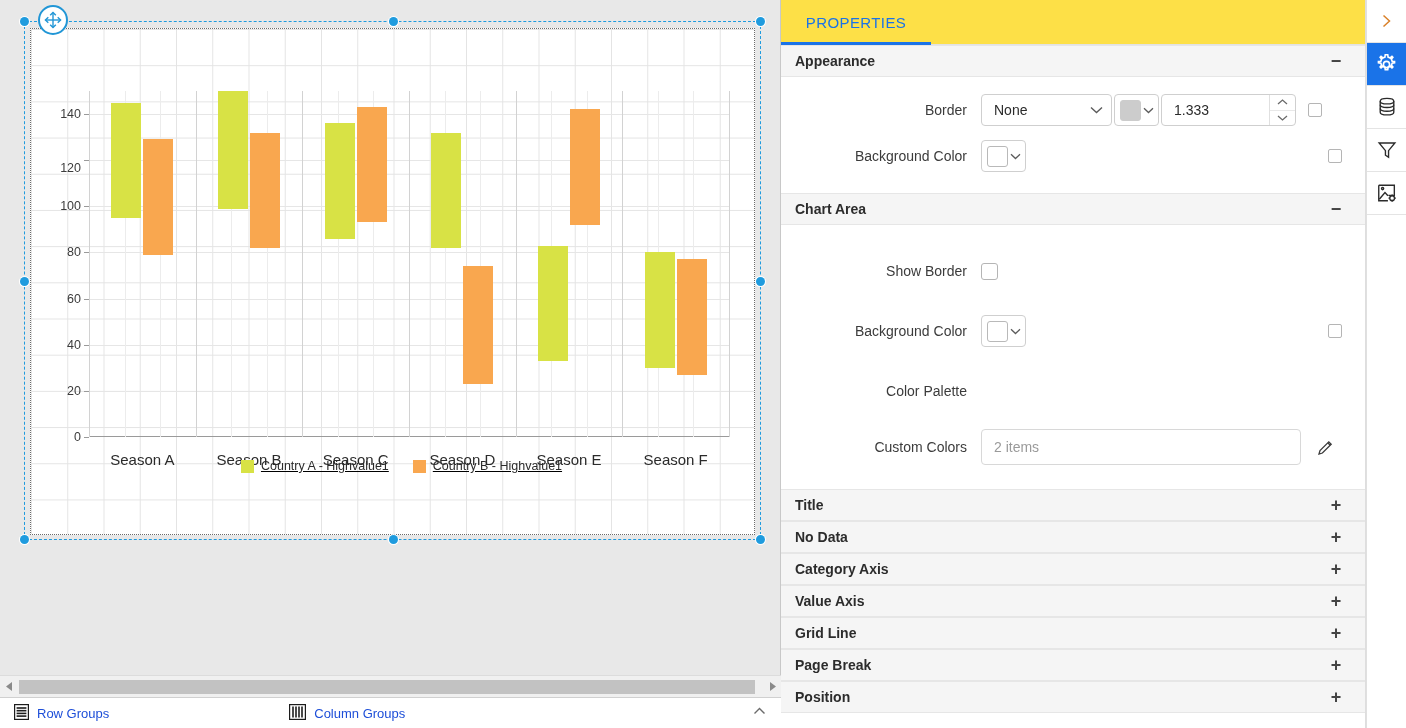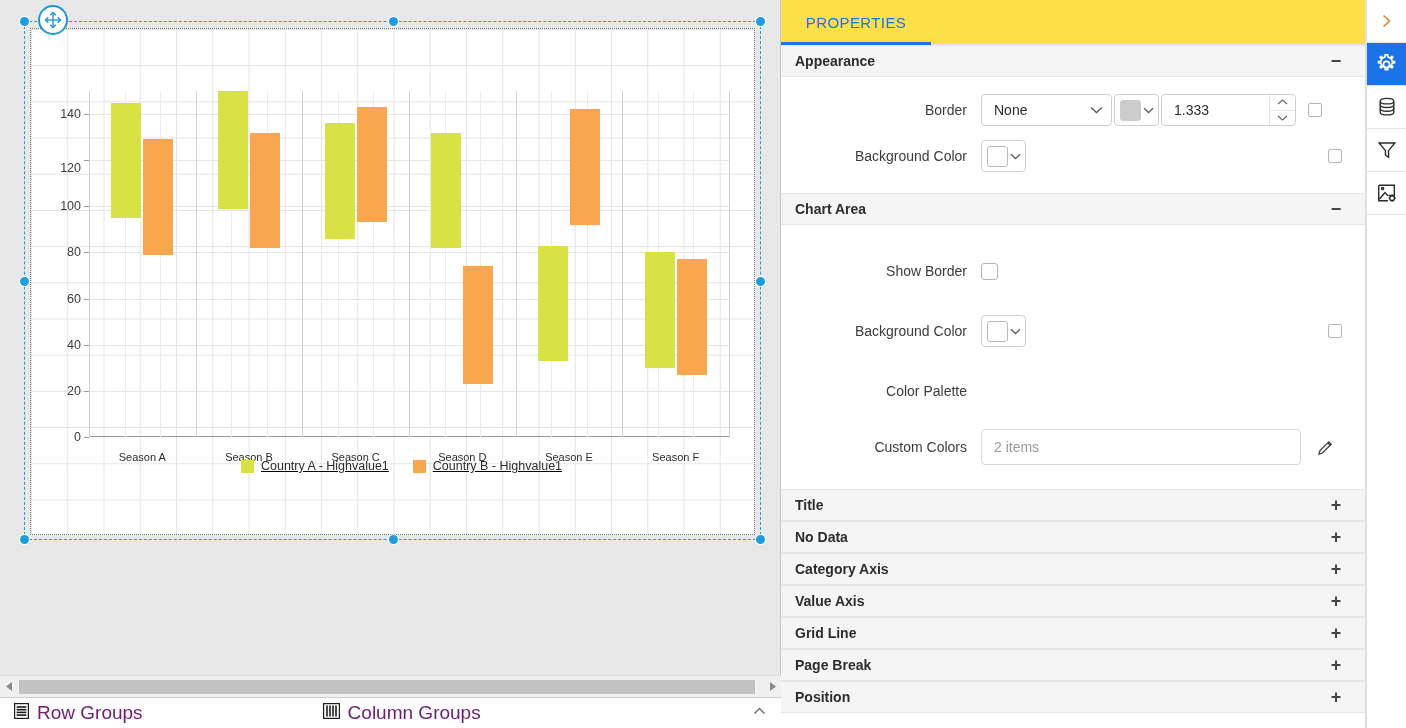--- a/index.html
+++ b/index.html
@@ -106,21 +106,21 @@
   .ytick-mark {
     position: absolute; left: 0; width: 5px; height: 1px;
     background: #9a9a9a;
   }
   .bar {
     position: absolute;
     border-radius: 0;
   }
   .cat-label {
     position: absolute;
-    font-size: 11px; color: #2b2b2b;
+    font-size: 15px; color: #2b2b2b;
     text-align: center; white-space: nowrap;
     transform: translateX(-50%);
   }
   .legend {
     position: absolute; left: 0; right: 0; top: 430px;
     display: flex; justify-content: center; gap: 24px;
     padding-left: 18px;
     text-decoration: underline;
   }
   .legend-item { display: flex; align-items: center; gap: 7px; }
@@ -153,21 +153,21 @@
   
   .statusbar {
     position: absolute; left: 0; bottom: 0;
     width: 781px; height: 31px;
     background: #ffffff;
     border-top: 1px solid #d0d0d0;
     display: flex; align-items: center;
   }
   .sb-group {
     display: flex; align-items: center; gap: 8px;
-    font-size: 19px; color: #701a75;
+    font-size: 13px; color: #1d4ed8;
   }
   .sb-row-groups { margin-left: 14px; }
   .sb-col-groups { margin-left: 180px; }
   .sb-collapse {
     margin-left: auto; margin-right: 14px;
     color: #6b6b6b; font-size: 15px;
   }
 
   
   .panel {

